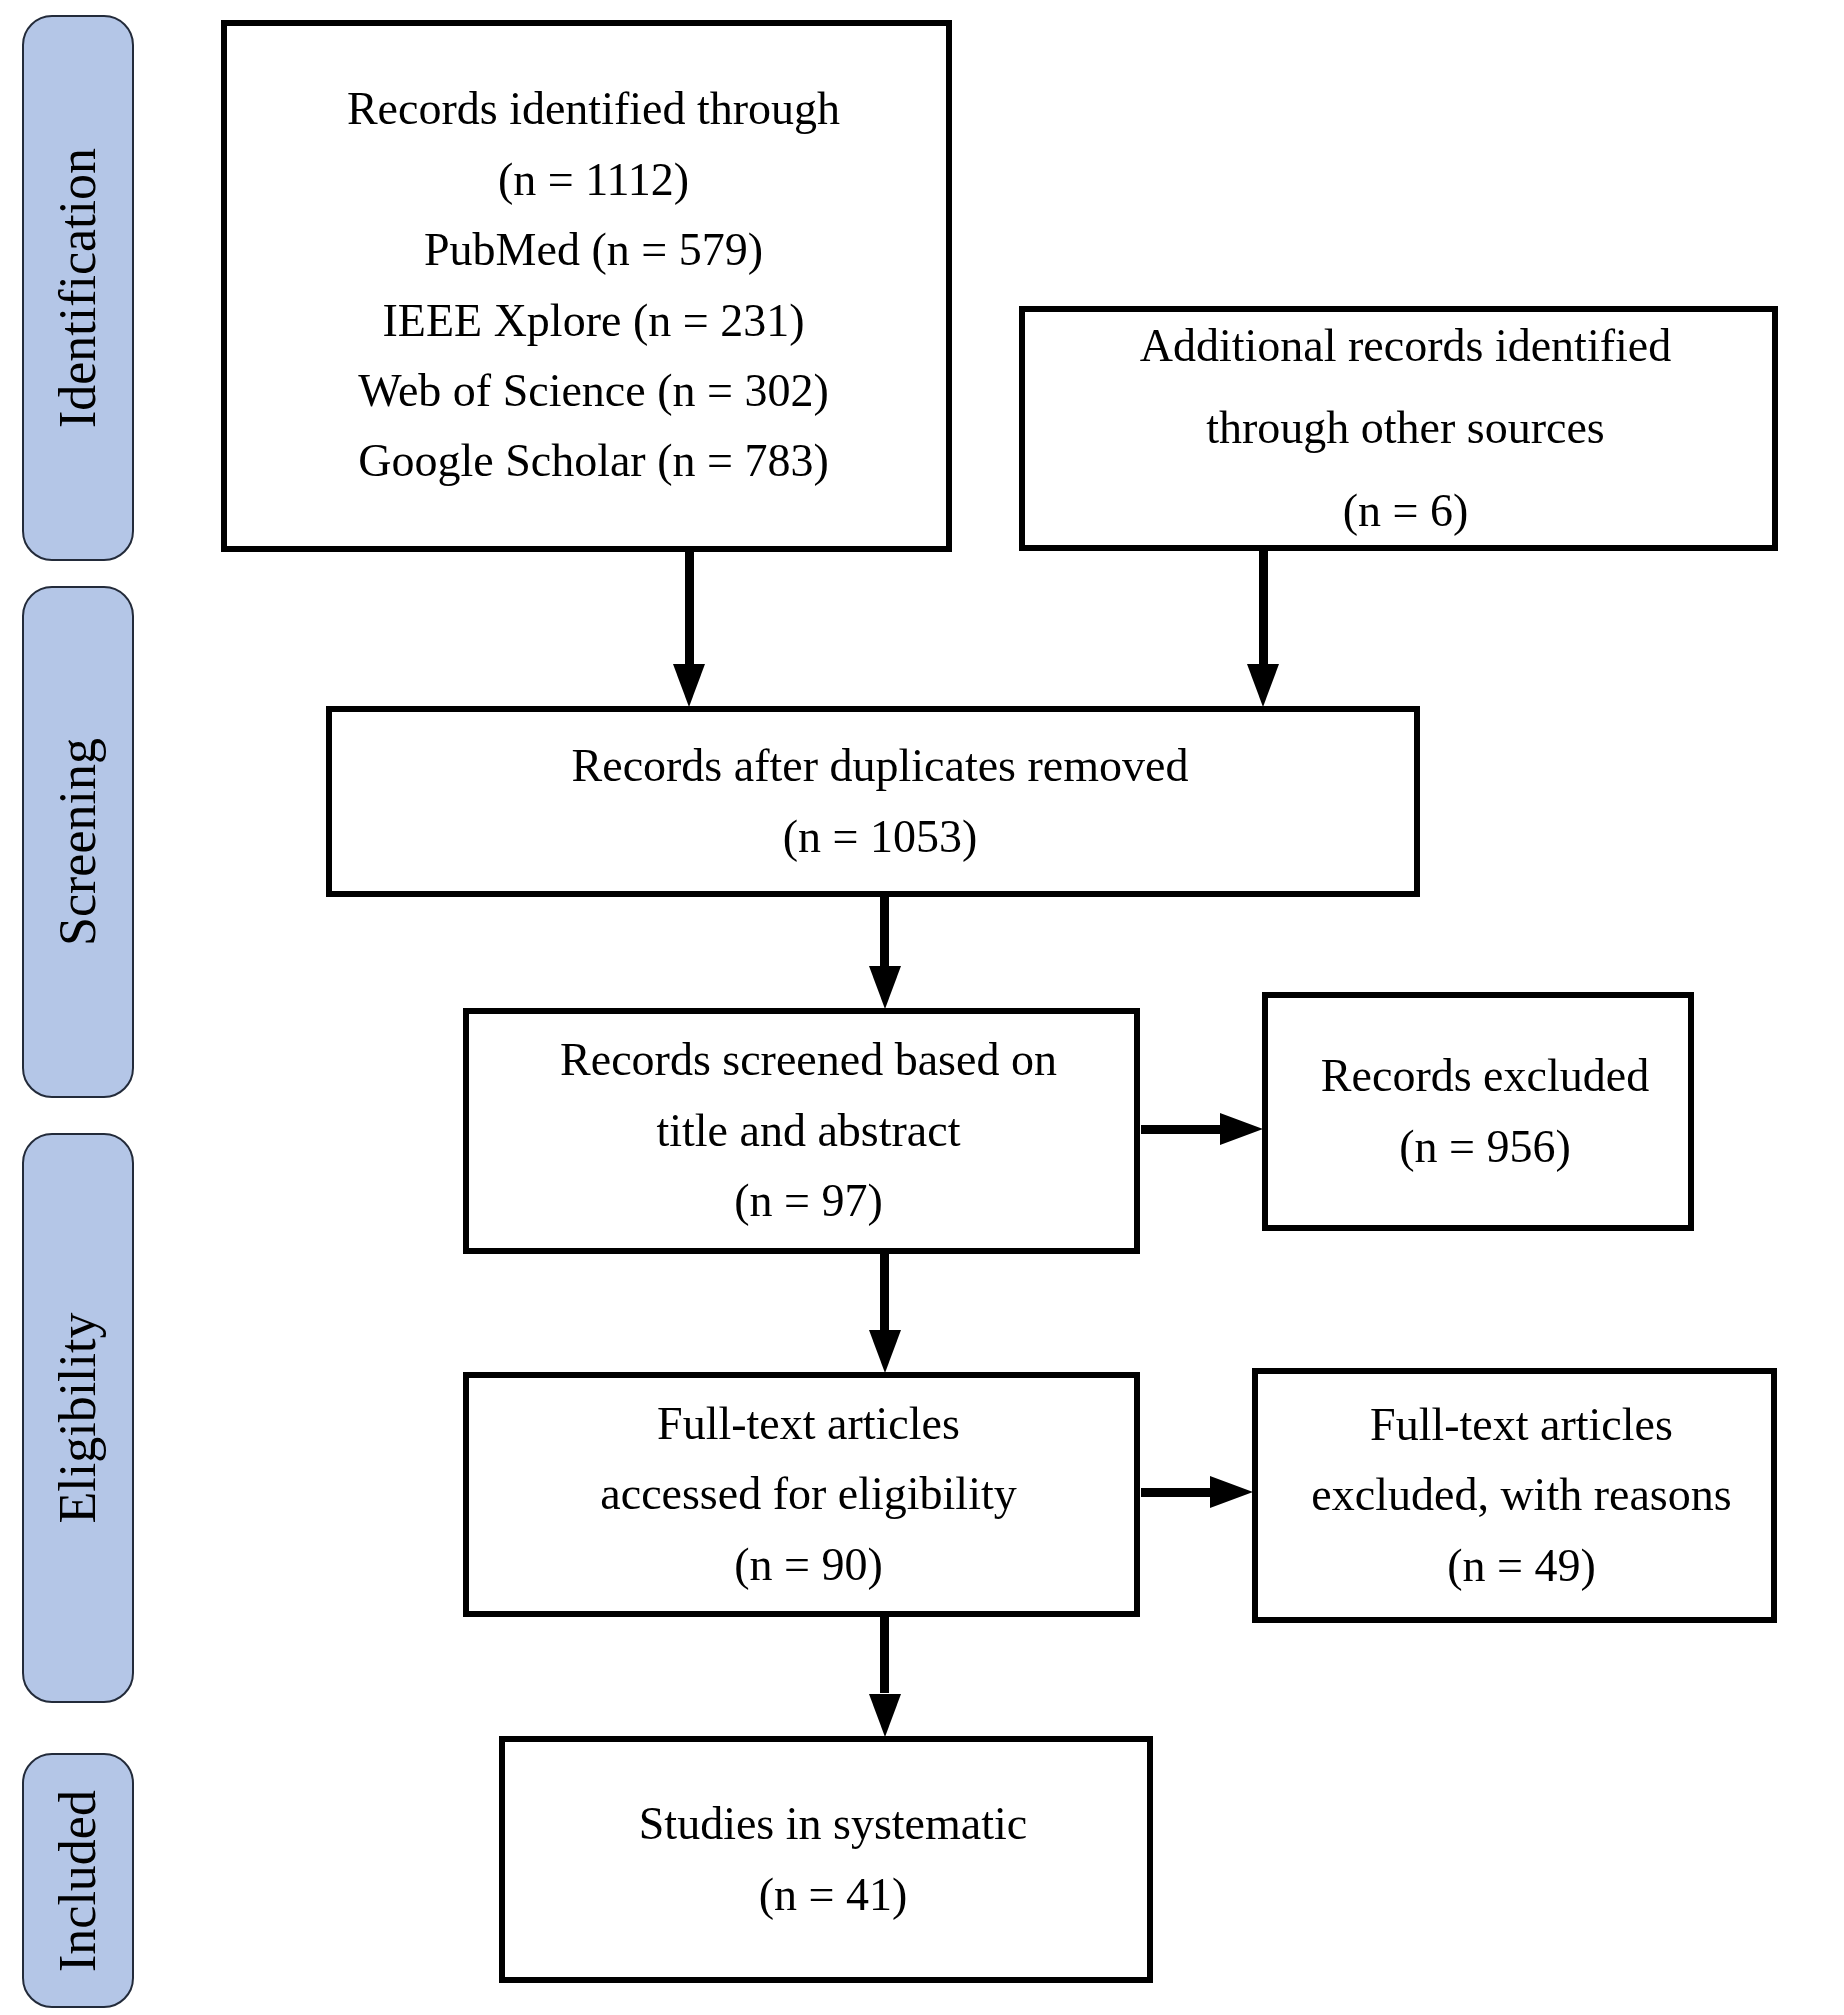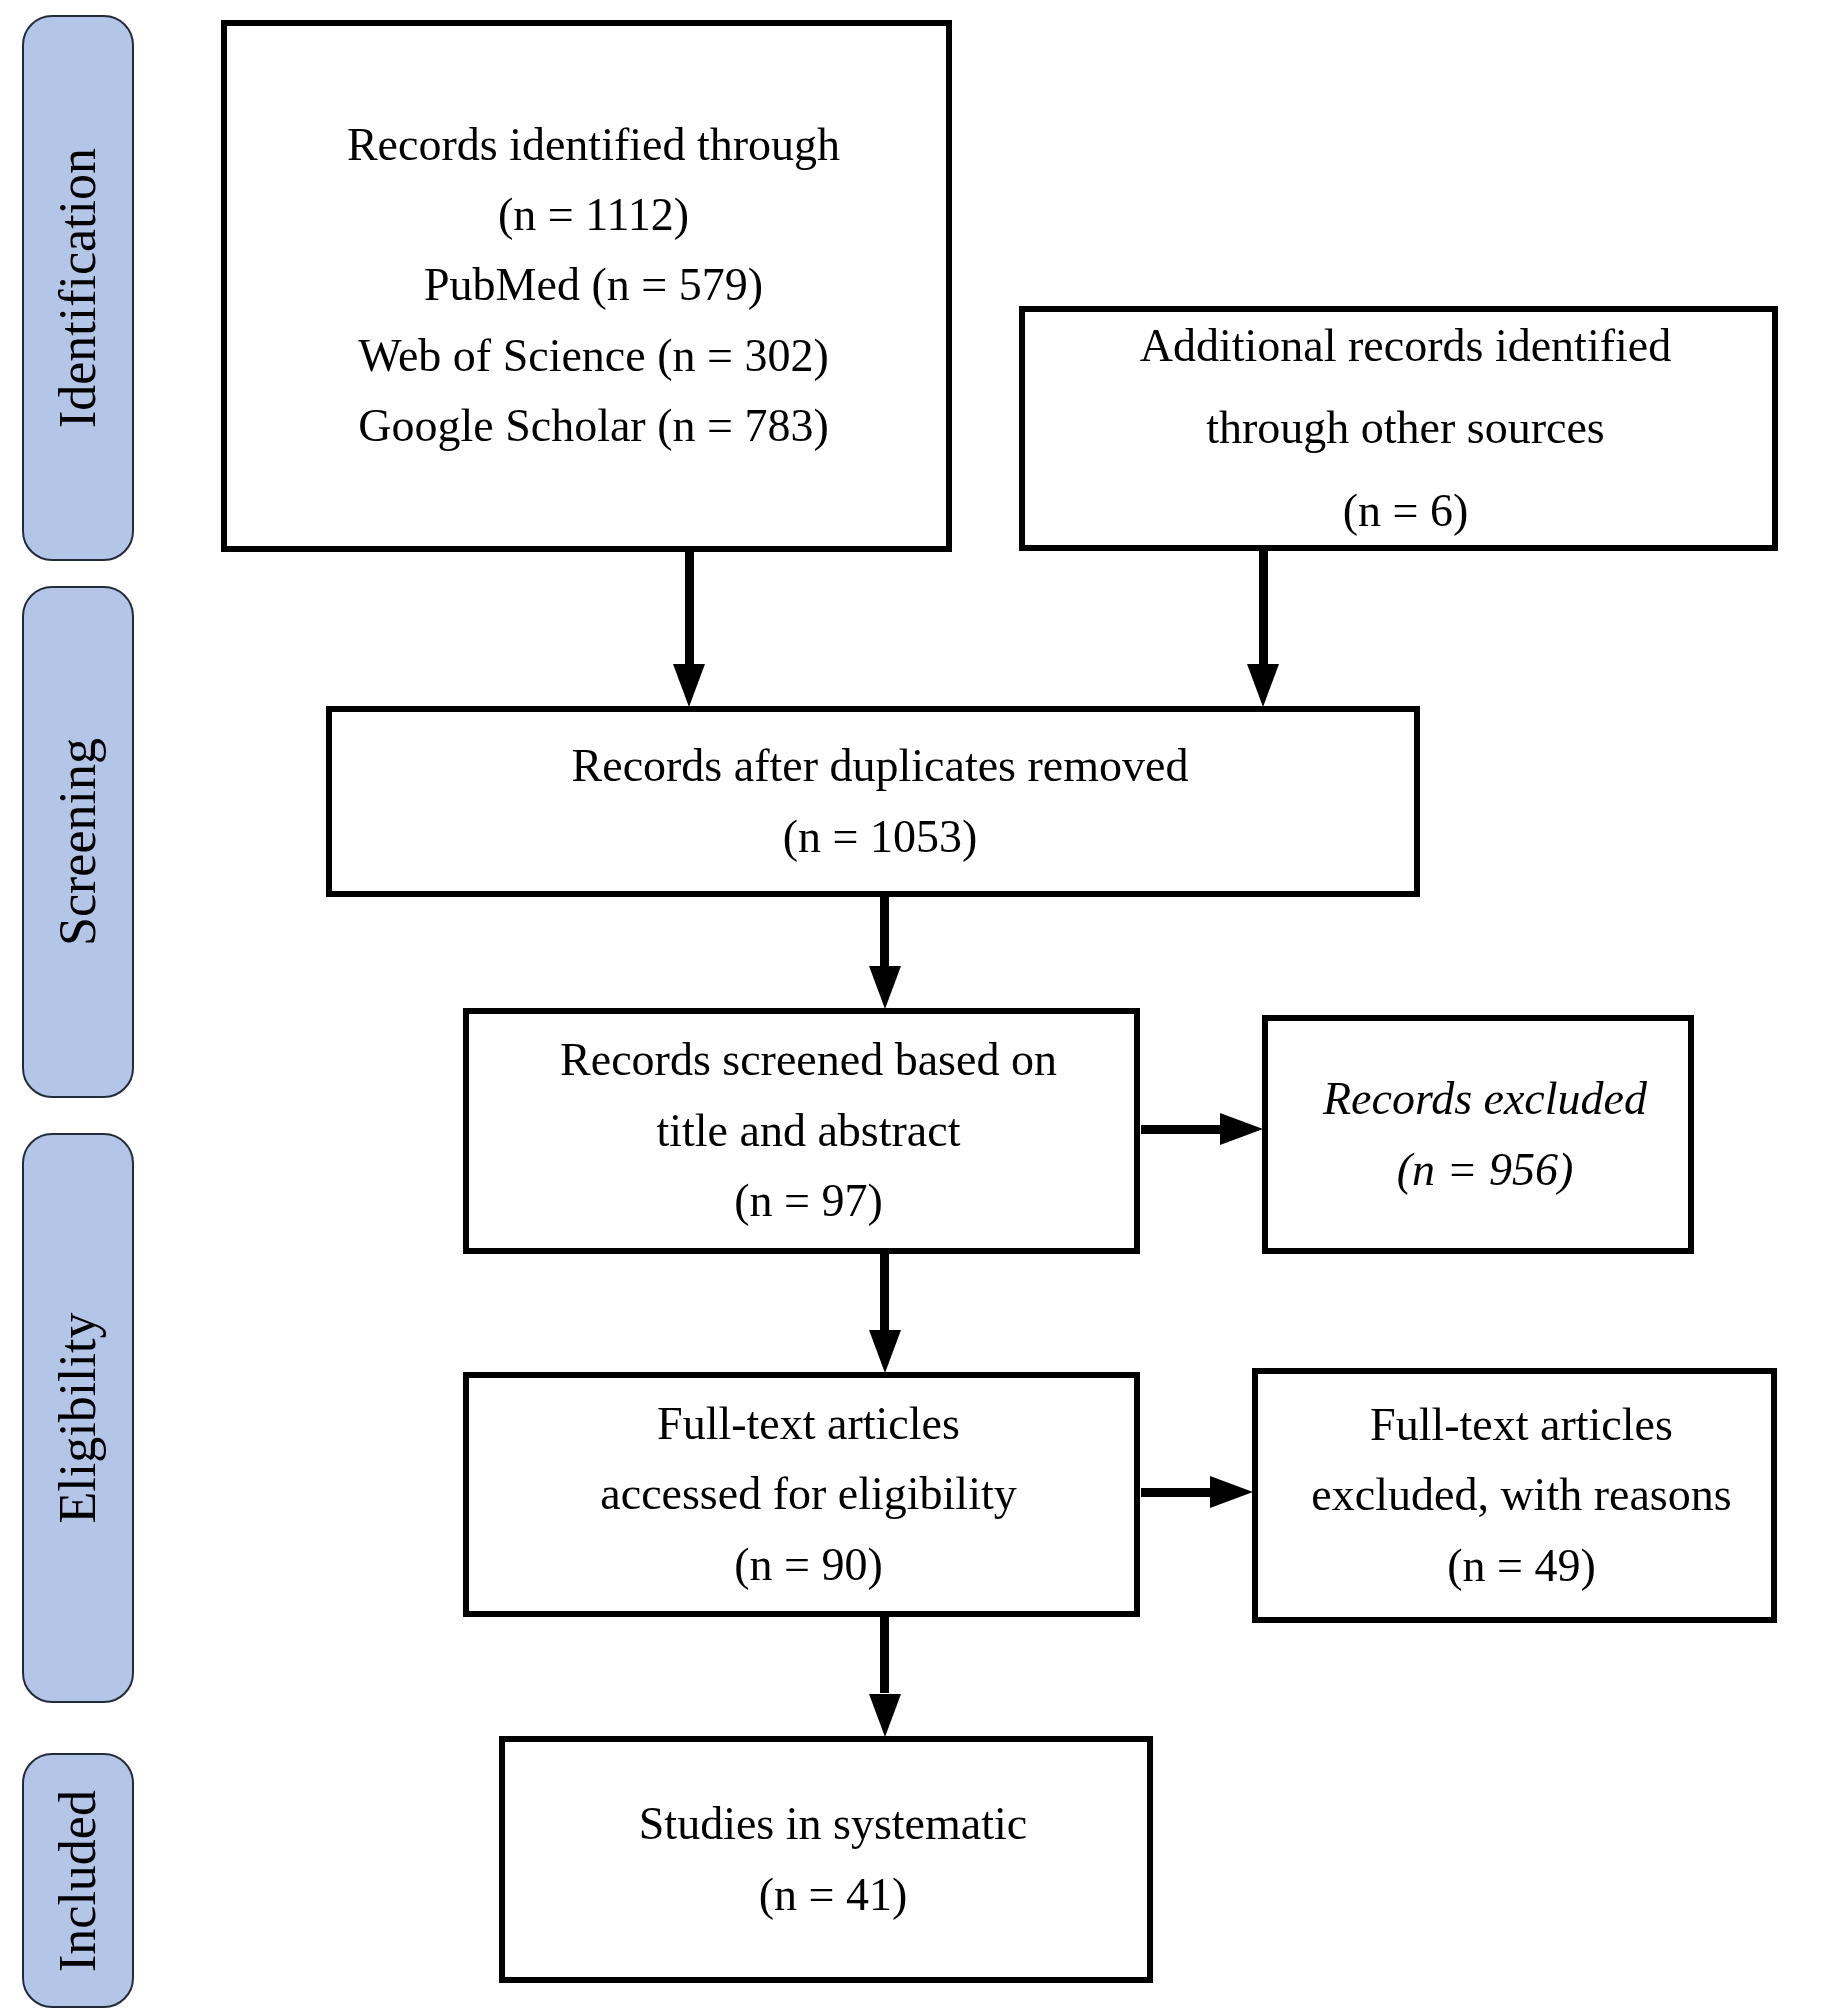--- a/index.html
+++ b/index.html
@@ -55,21 +55,21 @@
     font-size: 46px;
     line-height: 1.53;
     padding-left: 14px;
   }
   .fbox .line { display: block; white-space: nowrap; }
 
   #box-records-identified { left: 221px;  top: 19.5px;   width: 731px; height: 532px; }
   #box-additional-records { left: 1019px; top: 306px;  width: 759px; height: 245px; gap: 12px; }
   #box-duplicates-removed { left: 326px;  top: 706px;  width: 1094px; height: 191px; }
   #box-records-screened   { left: 463px;  top: 1008px; width: 677px;  height: 246px; }
-  #box-records-excluded   { left: 1262px; top: 1015px; width: 432px;  height: 239px; font-style: italic; }
+  #box-records-excluded   { left: 1262px; top: 992px; width: 432px;  height: 239px; }
   #box-fulltext-accessed  { left: 463px;  top: 1372px; width: 677px;  height: 245px; }
   #box-fulltext-excluded  { left: 1252px; top: 1368px; width: 525px;  height: 255px; }
   #box-studies-included   { left: 499px;  top: 1736px; width: 654px;  height: 247px; }
 
   
   .shaft-v {
     position: absolute;
     width: 9.4px;
     background: #000000;
   }
@@ -108,20 +108,21 @@
     <span class="phase-label">Eligibility</span>
   </div>
   <div class="phase" id="phase-included">
     <span class="phase-label">Included</span>
   </div>
 
   <div class="fbox" id="box-records-identified">
     <span class="line">Records identified through</span>
     <span class="line">(n = 1112)</span>
     <span class="line">PubMed (n = 579)</span>
+    <span class="line">IEEE Xplore (n = 231)</span>
     <span class="line">Web of Science (n = 302)</span>
     <span class="line">Google Scholar (n = 783)</span>
   </div>
 
   <div class="fbox" id="box-additional-records">
     <span class="line">Additional records identified</span>
     <span class="line">through other sources</span>
     <span class="line">(n = 6)</span>
   </div>
 

